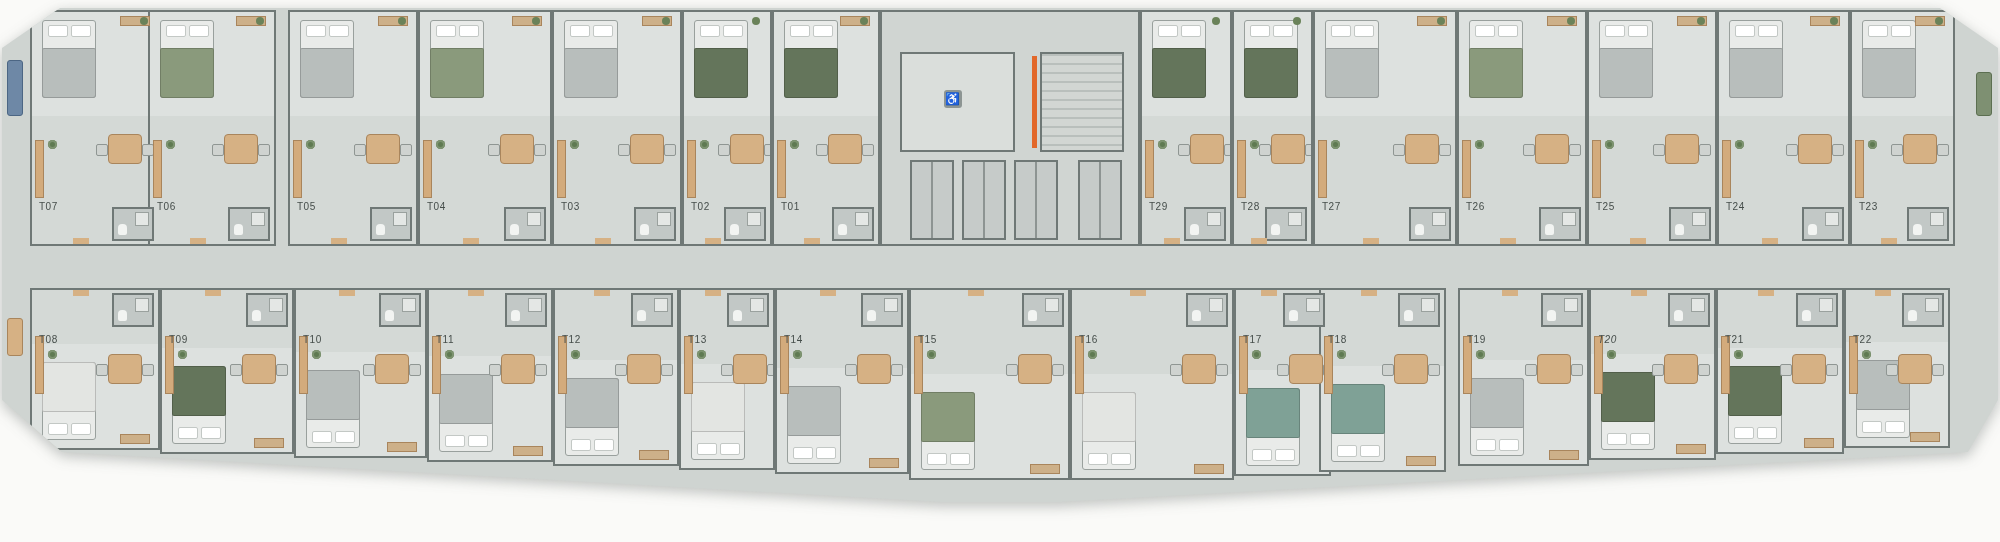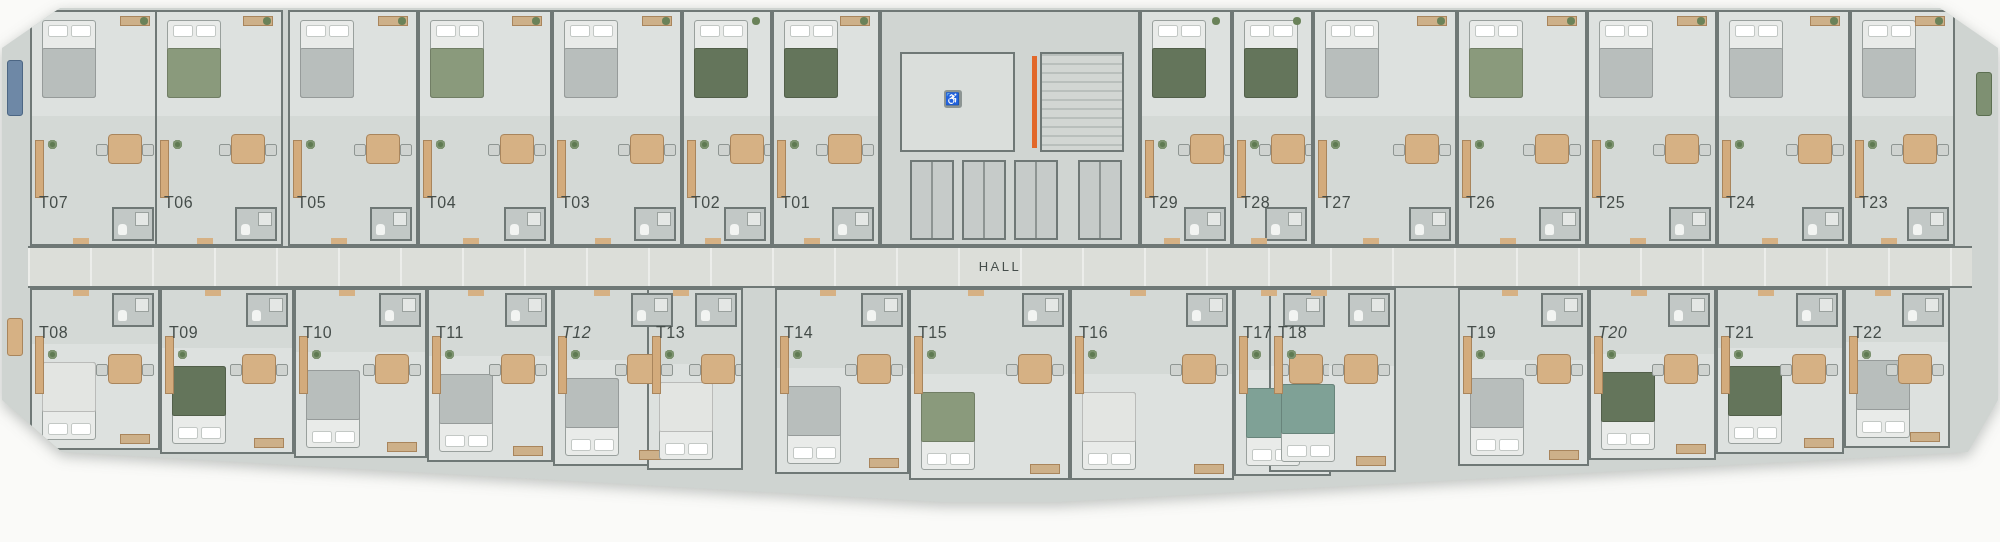--- a/index.html
+++ b/index.html
@@ -33,21 +33,21 @@
   
   .unit{
     position:absolute; background:var(--floor,#d4d9d6);
     border:2px solid var(--wall,#6f7876); overflow:hidden;
   }
   .unit.top{ top:10px; height:236px; }
   .unit.bottom{ top:288px; height:176px; }
   .unit.top::before{ content:""; position:absolute; left:0; right:0; top:0; height:104px; background:rgba(255,255,255,.22); }
   .unit.bottom::before{ content:""; position:absolute; left:0; right:0; bottom:0; height:104px; background:rgba(255,255,255,.22); }
 
-  .ulabel{ position:absolute; font-size:16px; letter-spacing:.5px; color:var(--label,#454d4a); z-index:3; }
+  .ulabel{ position:absolute; font-size:10px; letter-spacing:.5px; color:var(--label,#454d4a); z-index:3;margin-top:10px; }
   .top .ulabel{ bottom:32px; left:7px; }
   .bottom .ulabel{ top:34px; left:7px; }
 
   
   .bed{ position:absolute; left:10px; width:54px; height:78px; background:#e9ebe9;
         border:1px solid #99a09d; border-radius:3px; z-index:2; }
   .top .bed{ top:8px; }
   .bottom .bed{ bottom:8px; }
   .bed .pillow{ position:absolute; width:20px; height:12px; background:#ffffff;
         border:1px solid #c3c8c5; border-radius:2px; top:4px; }
@@ -146,21 +146,21 @@
       <div class="duvet"></div>
     </div>
     <div class="table"></div>
     <div class="kitchen"></div>
     <div class="bath"></div>
     <div class="ward"></div>
     <div class="plant"></div>
     <div class="plant2"></div>
     <div class="door"></div>
   </div>
-          <div class="unit top" style="left: 155px; width: 128px; --bed: #8a9a7c;">
+          <div class="unit top" style="left: 148px; width: 128px; --bed: #8a9a7c;">
     <span class="ulabel">T06</span>
     <div class="bed">
       <div class="pillow p1"></div>
       <div class="pillow p2"></div>
       <div class="duvet"></div>
     </div>
     <div class="table"></div>
     <div class="kitchen"></div>
     <div class="bath"></div>
     <div class="ward"></div>
@@ -401,36 +401,36 @@
       <div class="duvet"></div>
     </div>
     <div class="table"></div>
     <div class="kitchen"></div>
     <div class="bath"></div>
     <div class="ward"></div>
     <div class="plant"></div>
 
     <div class="door"></div>
   </div>
-          <div class="unit bottom" style="left: 553px; width: 126px; height: 178px; font-style: italic; --bed: #b8bebc;">
+          <div class="unit bottom" style="left: 553px; width: 126px; height: 178px; --bed: #b8bebc;">
     <span class="ulabel">T12</span>
     <div class="bed">
       <div class="pillow p1"></div>
       <div class="pillow p2"></div>
       <div class="duvet"></div>
     </div>
     <div class="table"></div>
     <div class="kitchen"></div>
     <div class="bath"></div>
     <div class="ward"></div>
     <div class="plant"></div>
 
     <div class="door"></div>
   </div>
-          <div class="unit bottom narrow" style="left: 647px; width: 96px; height: 182px; --bed: #e3e5e2;">
+          <div class="unit bottom narrow" style="left: 679px; width: 96px; height: 182px; --bed: #e3e5e2;">
     <span class="ulabel">T13</span>
     <div class="bed">
       <div class="pillow p1"></div>
       <div class="pillow p2"></div>
       <div class="duvet"></div>
     </div>
     <div class="table"></div>
     <div class="kitchen"></div>
     <div class="bath"></div>
 
@@ -491,21 +491,21 @@
       <div class="duvet"></div>
     </div>
     <div class="table"></div>
     <div class="kitchen"></div>
     <div class="bath"></div>
 
     <div class="plant"></div>
 
     <div class="door"></div>
   </div>
-          <div class="unit bottom" style="left: 1269px; width: 127px; height: 184px; --bed: #7fa196;">
+          <div class="unit bottom" style="left: 1319px; width: 127px; height: 184px; --bed: #7fa196;">
     <span class="ulabel">T18</span>
     <div class="bed">
       <div class="pillow p1"></div>
       <div class="pillow p2"></div>
       <div class="duvet"></div>
     </div>
     <div class="table"></div>
     <div class="kitchen"></div>
     <div class="bath"></div>
     <div class="ward"></div>
@@ -568,23 +568,20 @@
     <div class="table"></div>
     <div class="kitchen"></div>
     <div class="bath"></div>
     <div class="ward"></div>
     <div class="plant"></div>
 
     <div class="door"></div>
   </div>
         </div>
 
-      <div class="corridor">
-        <div class="hall-label">HALL</div>
-      </div>
 
       <div class="core">
         <div class="service"></div>
         <div class="stairs"></div>
         <div class="stair-accent"></div>
         <div class="wc-badge">♿</div>
         <div class="elev e1"></div>
         <div class="elev e2"></div>
         <div class="elev e3"></div>
         <div class="elev e4"></div>

